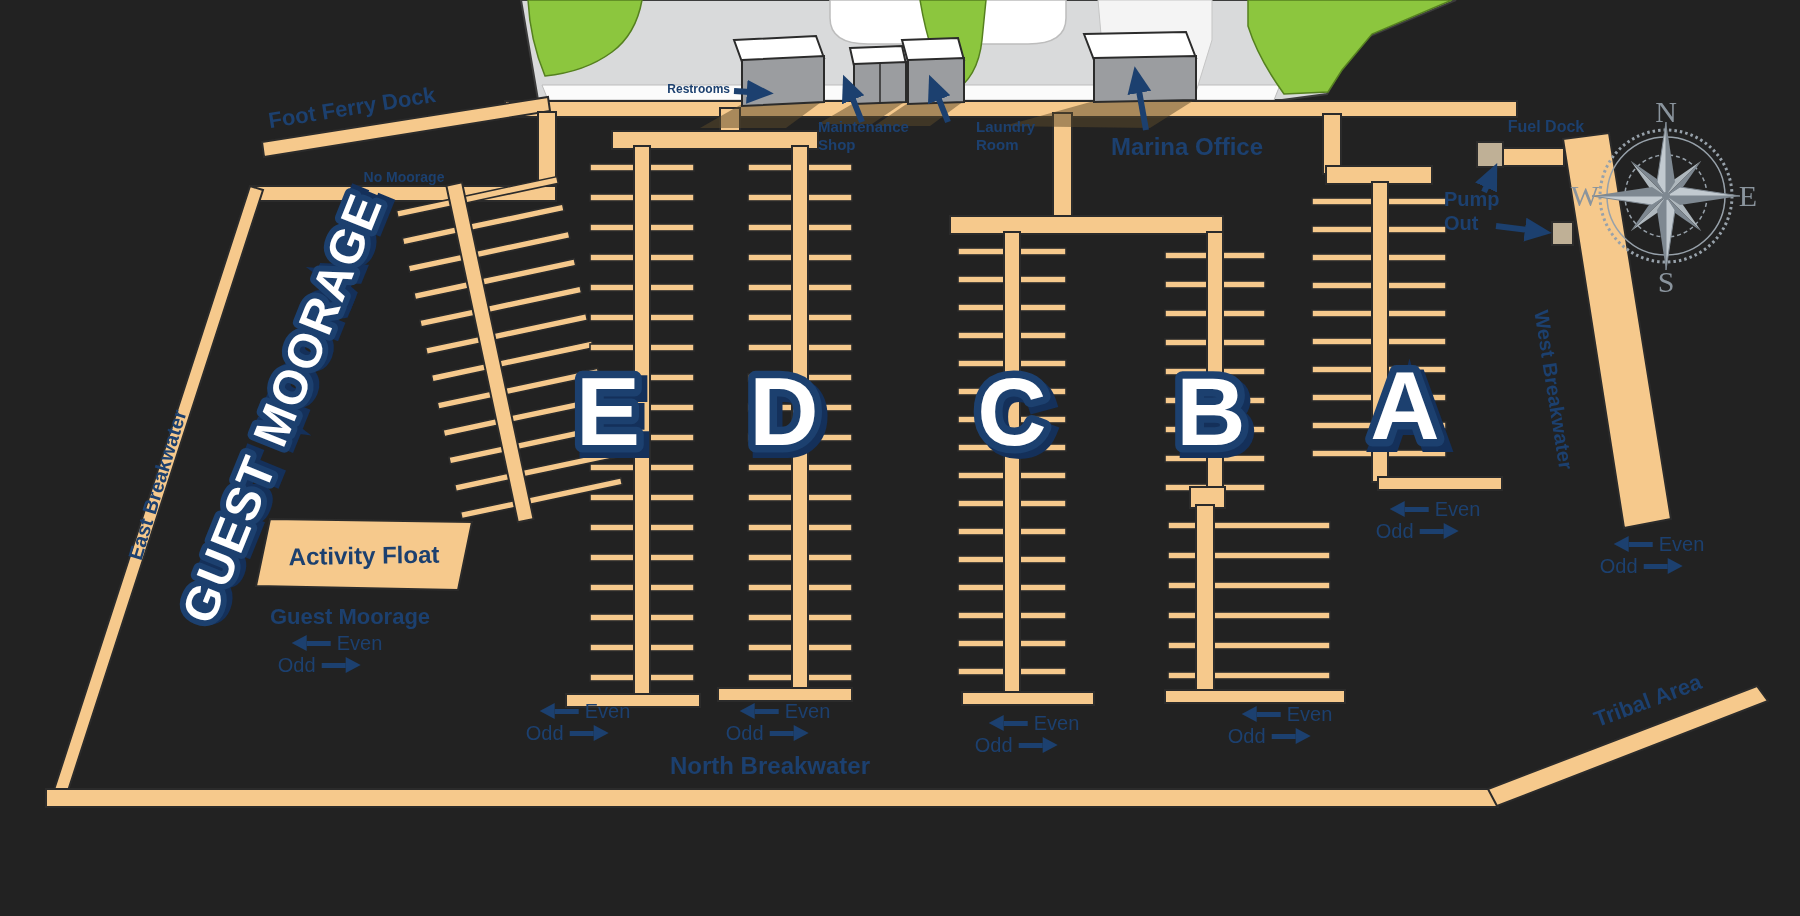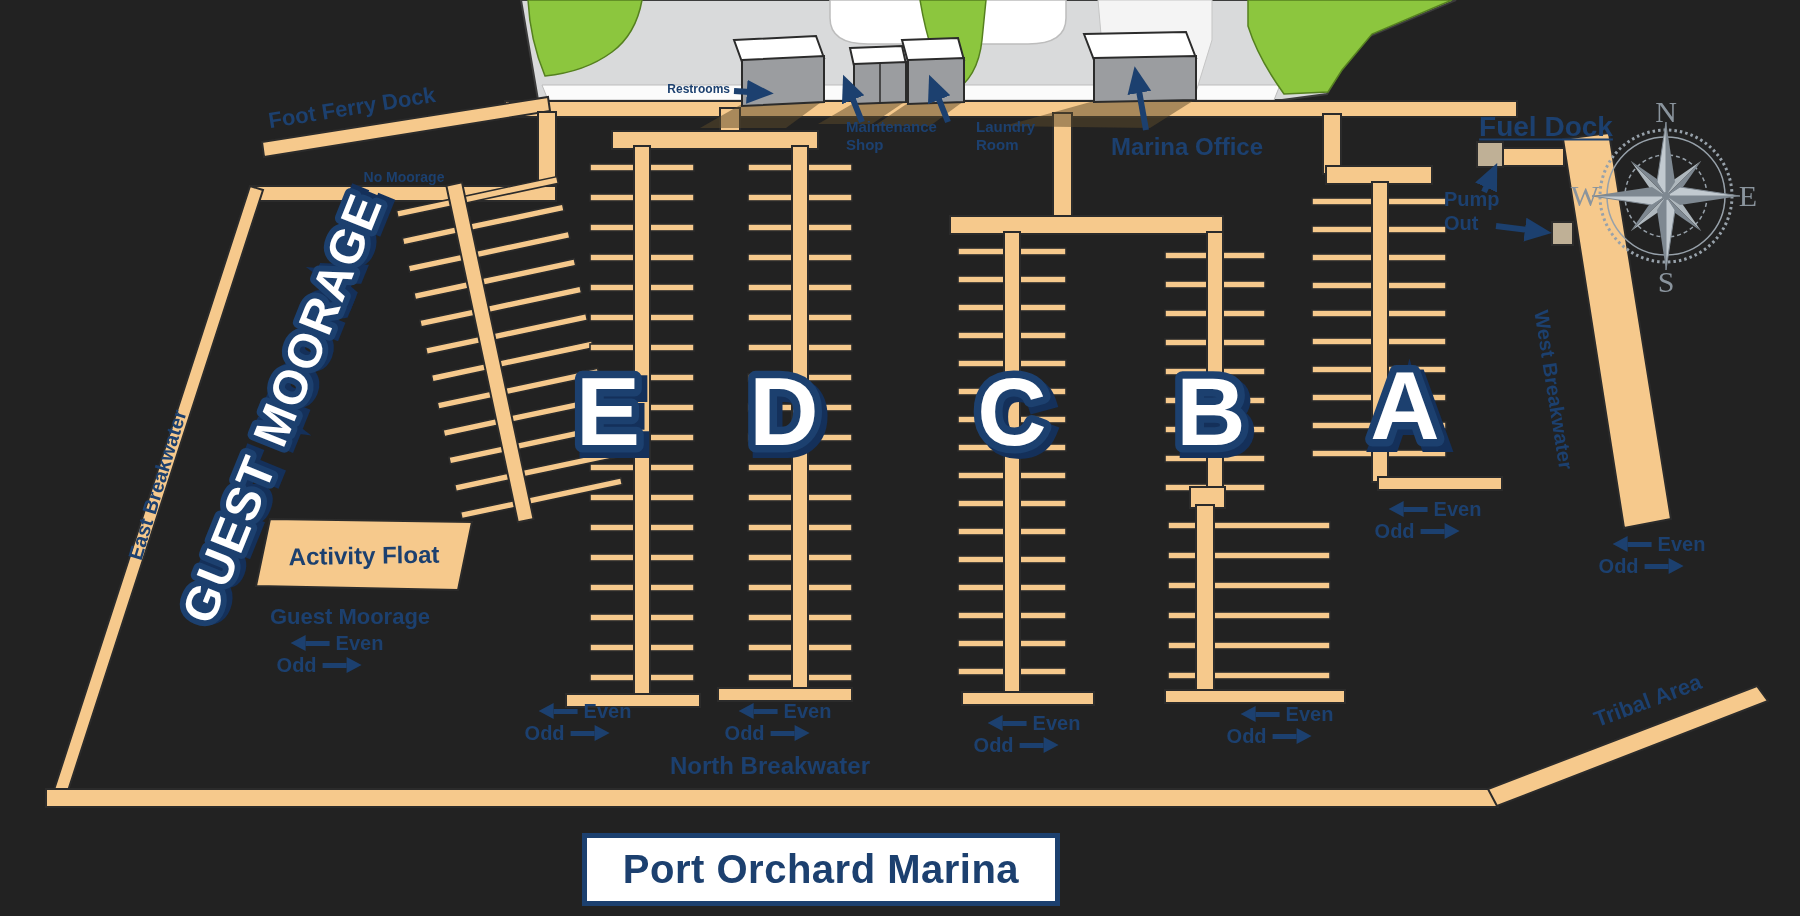--- a/index.html
+++ b/index.html
@@ -8,21 +8,21 @@
     background:linear-gradient(165deg,#4fadе3 0%,#55b2e5 0%,#6ec2eb 35%,#95d9f3 68%,#b2eaf8 100%);
     font-family:"Liberation Sans",sans-serif;
   }
   svg.layer{position:absolute;left:0;top:0;}
   .lbl{
     position:absolute;color:#1c406f;font-weight:bold;line-height:1.18;
     white-space:pre-line;
   }
   .center{transform:translate(-50%,-50%);}
   
-  .eo{position:absolute;transform:translateX(-50%);color:#1c406f;font-weight:bold;font-size:20px;}
+  .eo{position:absolute;transform:translateX(-50%);color:#1c406f;font-weight:normal;font-size:20px;}
   .eo-row{display:flex;align-items:center;gap:6px;height:22px;}
   .eo-even{margin-left:14px;}
   .arr{display:inline-flex;align-items:center;}
   .shaft{display:block;width:24px;height:5px;background:#1c406f;}
   .head-l{display:block;width:0;height:0;border-top:8px solid transparent;border-bottom:8px solid transparent;border-right:15px solid #1c406f;}
   .head-r{display:block;width:0;height:0;border-top:8px solid transparent;border-bottom:8px solid transparent;border-left:15px solid #1c406f;}
   
   .cmp{position:absolute;font-family:"Liberation Serif",serif;color:#8a949d;font-size:30px;transform:translate(-50%,-50%);}
   
   #titlebox{
@@ -400,24 +400,24 @@
     <g>
       <text class="ltr sh" x="1410" y="410">A</text>
       <text class="ltr ol" x="1405" y="405">A</text>
       <text class="ltr fl" x="1405" y="405">A</text>
     </g>
   </svg>
 
   <div class="lbl center" style="left:352px;top:108px;font-size:22px;transform:translate(-50%,-50%) rotate(-9deg);">Foot Ferry Dock</div>
   <div class="lbl center" style="left:404px;top:177px;font-size:14px;">No Moorage</div>
   <div class="lbl" style="left:600px;top:82px;width:130px;font-size:12px;text-align:right;">Restrooms</div>
-  <div class="lbl" style="left:818px;top:118px;width:100px;font-size:15px;margin-left:28px;">Maintenance Shop</div>
+  <div class="lbl" style="left:818px;top:118px;width:100px;font-size:15px;">Maintenance Shop</div>
   <div class="lbl" style="left:976px;top:118px;width:64px;font-size:15px;">Laundry Room</div>
   <div class="lbl center" style="left:1187px;top:147px;font-size:24px;">Marina Office</div>
-  <div class="lbl center" style="left:1546px;top:127px;font-size:28px;text-decoration:underline;">Fuel Dock</div>
+  <div class="lbl center" style="left:1546px;top:127px;font-size:16px;">Fuel Dock</div>
   <div class="lbl" style="left:1444px;top:188px;width:68px;font-size:20px;">Pump Out</div>
   <div class="lbl center" style="left:350px;top:617px;font-size:22px;">Guest Moorage</div>
   <div class="lbl center" style="left:770px;top:766px;font-size:24px;">North Breakwater</div>
   <div class="lbl center" style="left:1648px;top:701px;font-size:22px;transform:translate(-50%,-50%) rotate(-20.5deg);">Tribal Area</div>
   <div class="lbl center" style="left:158px;top:485px;font-size:20px;transform:translate(-50%,-50%) rotate(-73deg);white-space:nowrap;">East Breakwater</div>
   <div class="lbl center" style="left:1553px;top:390px;font-size:20px;transform:translate(-50%,-50%) rotate(81deg);white-space:nowrap;">West Breakwater</div>
   <div class="lbl center" style="left:364px;top:556px;font-size:24px;transform:translate(-50%,-50%) rotate(-1deg);white-space:nowrap;">Activity Float</div>
 
   <div class="eo" style="left:330px;top:632px;">
     <div class="eo-row eo-even">
@@ -530,16 +530,13 @@
           <i class="head-r"></i>
         </span>
       </div>
   </div>
 
   <span class="cmp" style="left:1666px;top:112px;">N</span>
   <span class="cmp" style="left:1748px;top:196px;">E</span>
   <span class="cmp" style="left:1666px;top:282px;">S</span>
   <span class="cmp" style="left:1585px;top:196px;">W</span>
 
-  <div id="titlebox">
-    <span>Port Orchard Marina</span>
-  </div>
 </div>
 
 </body></html>

